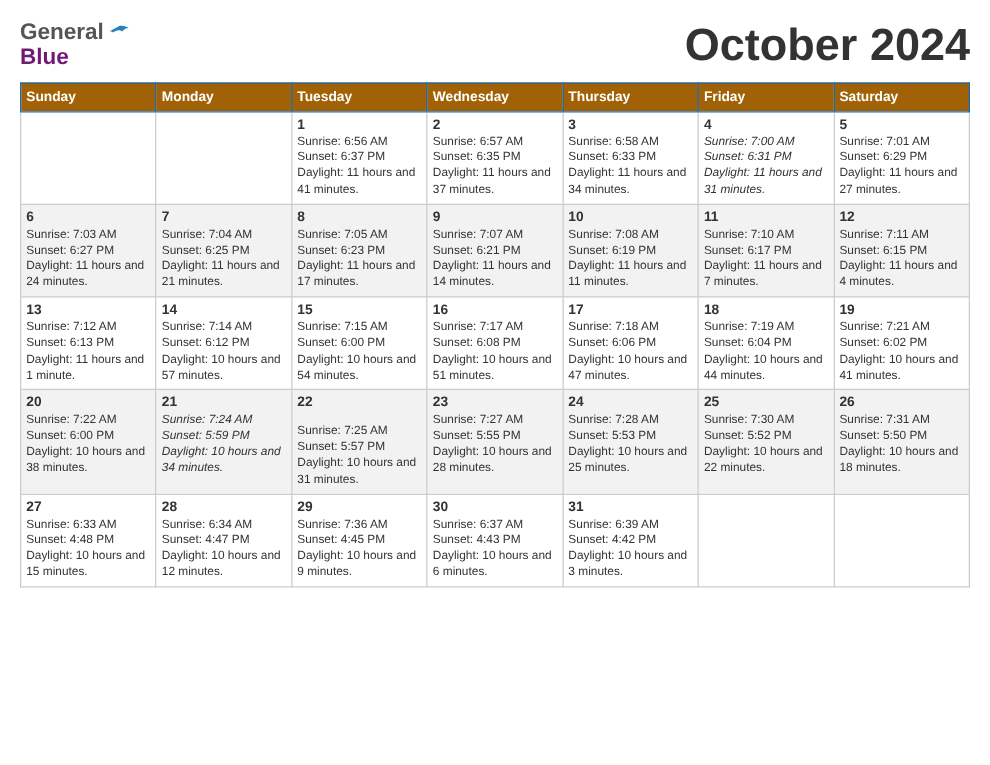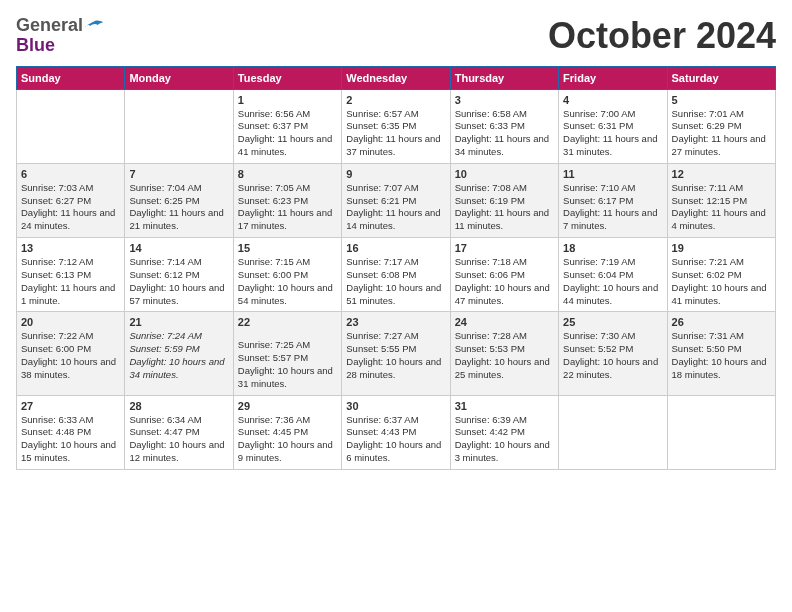--- a/index.html
+++ b/index.html
@@ -49,21 +49,21 @@
       font-size: 14px;
       color: #555;
       margin-top: 2px;
     }
     .calendar {
       width: 100%;
       border-collapse: collapse;
       font-size: 10px;
     }
     .calendar thead tr th {
-      background: #be185d;
+      background: #a16207;
       color: #fff;
       padding: 5px 4px;
       text-align: left;
       font-size: 11px;
       font-weight: bold;
       border: 1px solid #1a6aad;
     }
     .calendar tbody tr td {
       border: 1px solid #ccc;
       vertical-align: top;
@@ -137,21 +137,21 @@
 Daylight: 11 hours and 37 minutes.</div>
         </td>
         <td>
           <span class="day-num">3</span>
           <div class="day-info" style="white-space: pre-line;">Sunrise: 6:58 AM
 Sunset: 6:33 PM
 Daylight: 11 hours and 34 minutes.</div>
         </td>
         <td>
           <span class="day-num">4</span>
-          <div class="day-info" style="white-space: pre-line;">Sunrise: 7:00 AM
+          <div class="day-info" style="white-space: pre-line; font-style: italic;">Sunrise: 7:00 AM
 Sunset: 6:31 PM
 Daylight: 11 hours and 31 minutes.</div>
         </td>
         <td>
           <span class="day-num">5</span>
           <div class="day-info" style="white-space: pre-line;">Sunrise: 7:01 AM
 Sunset: 6:29 PM
 Daylight: 11 hours and 27 minutes.</div>
         </td>
       </tr>
@@ -188,21 +188,21 @@
         </td>
         <td>
           <span class="day-num">11</span>
           <div class="day-info" style="white-space: pre-line;">Sunrise: 7:10 AM
 Sunset: 6:17 PM
 Daylight: 11 hours and 7 minutes.</div>
         </td>
         <td>
           <span class="day-num">12</span>
           <div class="day-info" style="white-space: pre-line;">Sunrise: 7:11 AM
-Sunset: 12:15 PM
+Sunset: 6:15 PM
 Daylight: 11 hours and 4 minutes.</div>
         </td>
       </tr>
       <tr>
         <td>
           <span class="day-num">13</span>
           <div class="day-info" style="white-space: pre-line;">Sunrise: 7:12 AM
 Sunset: 6:13 PM
 Daylight: 11 hours and 1 minute.</div>
         </td>

